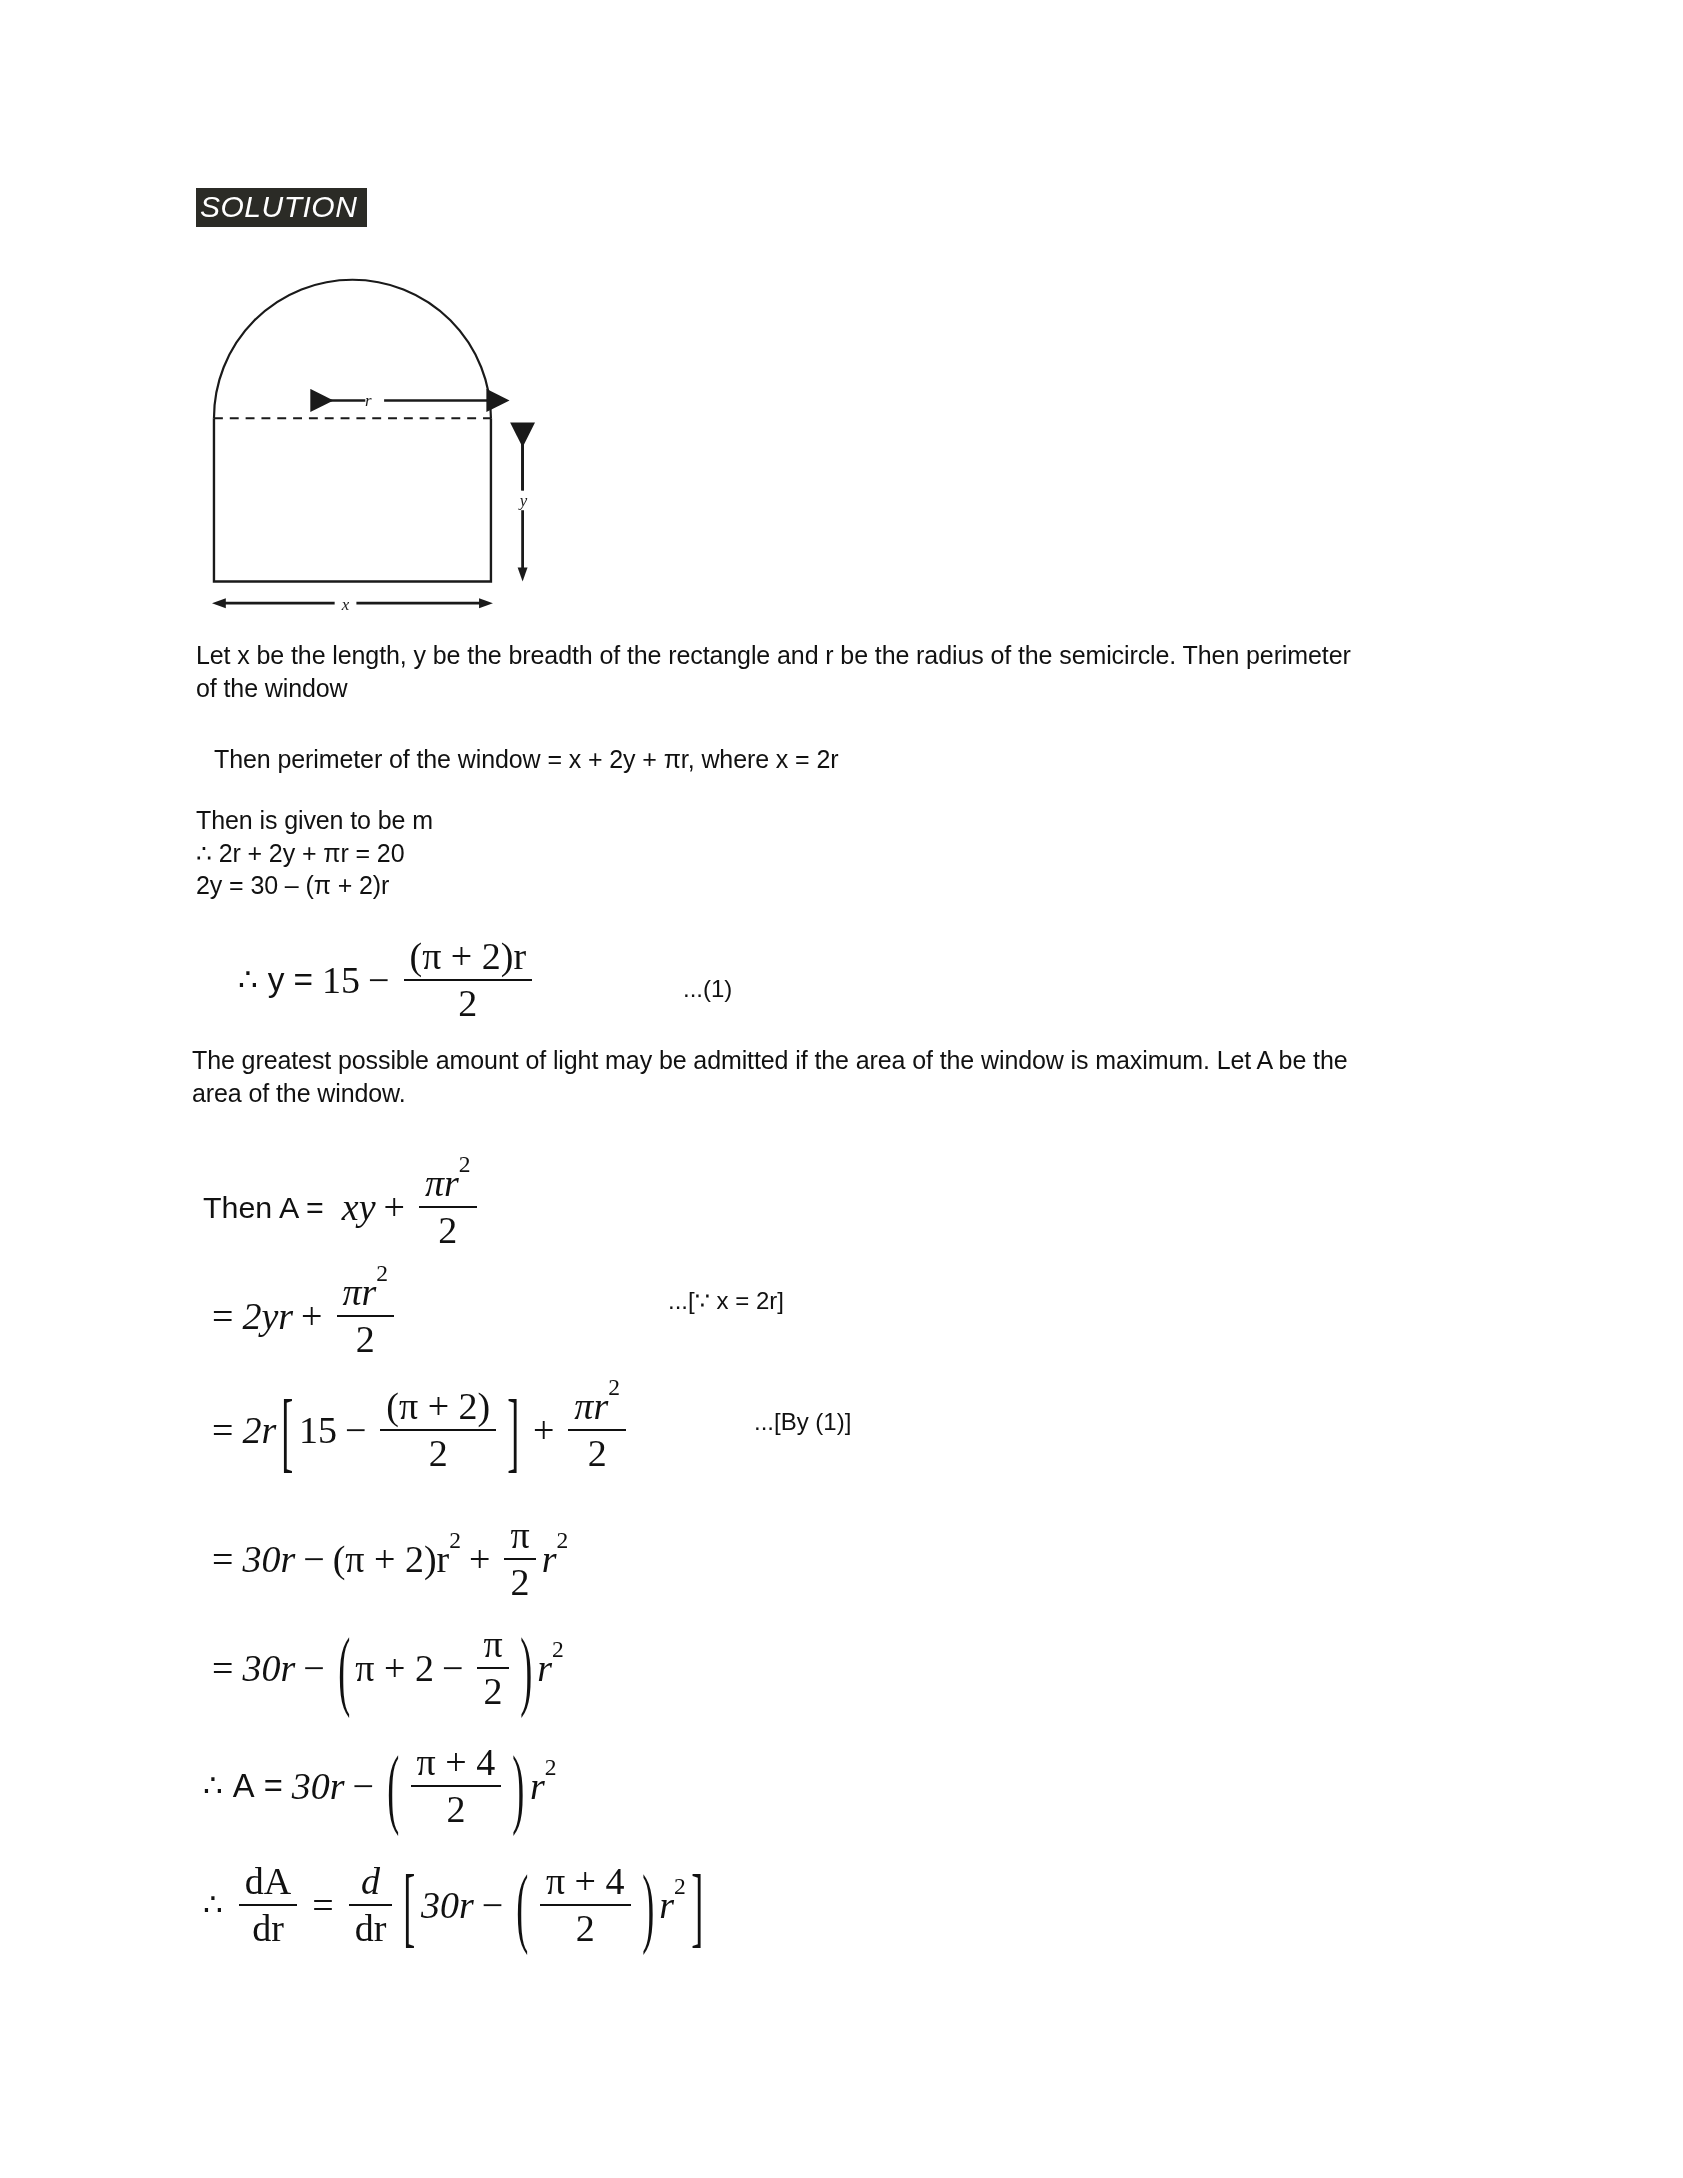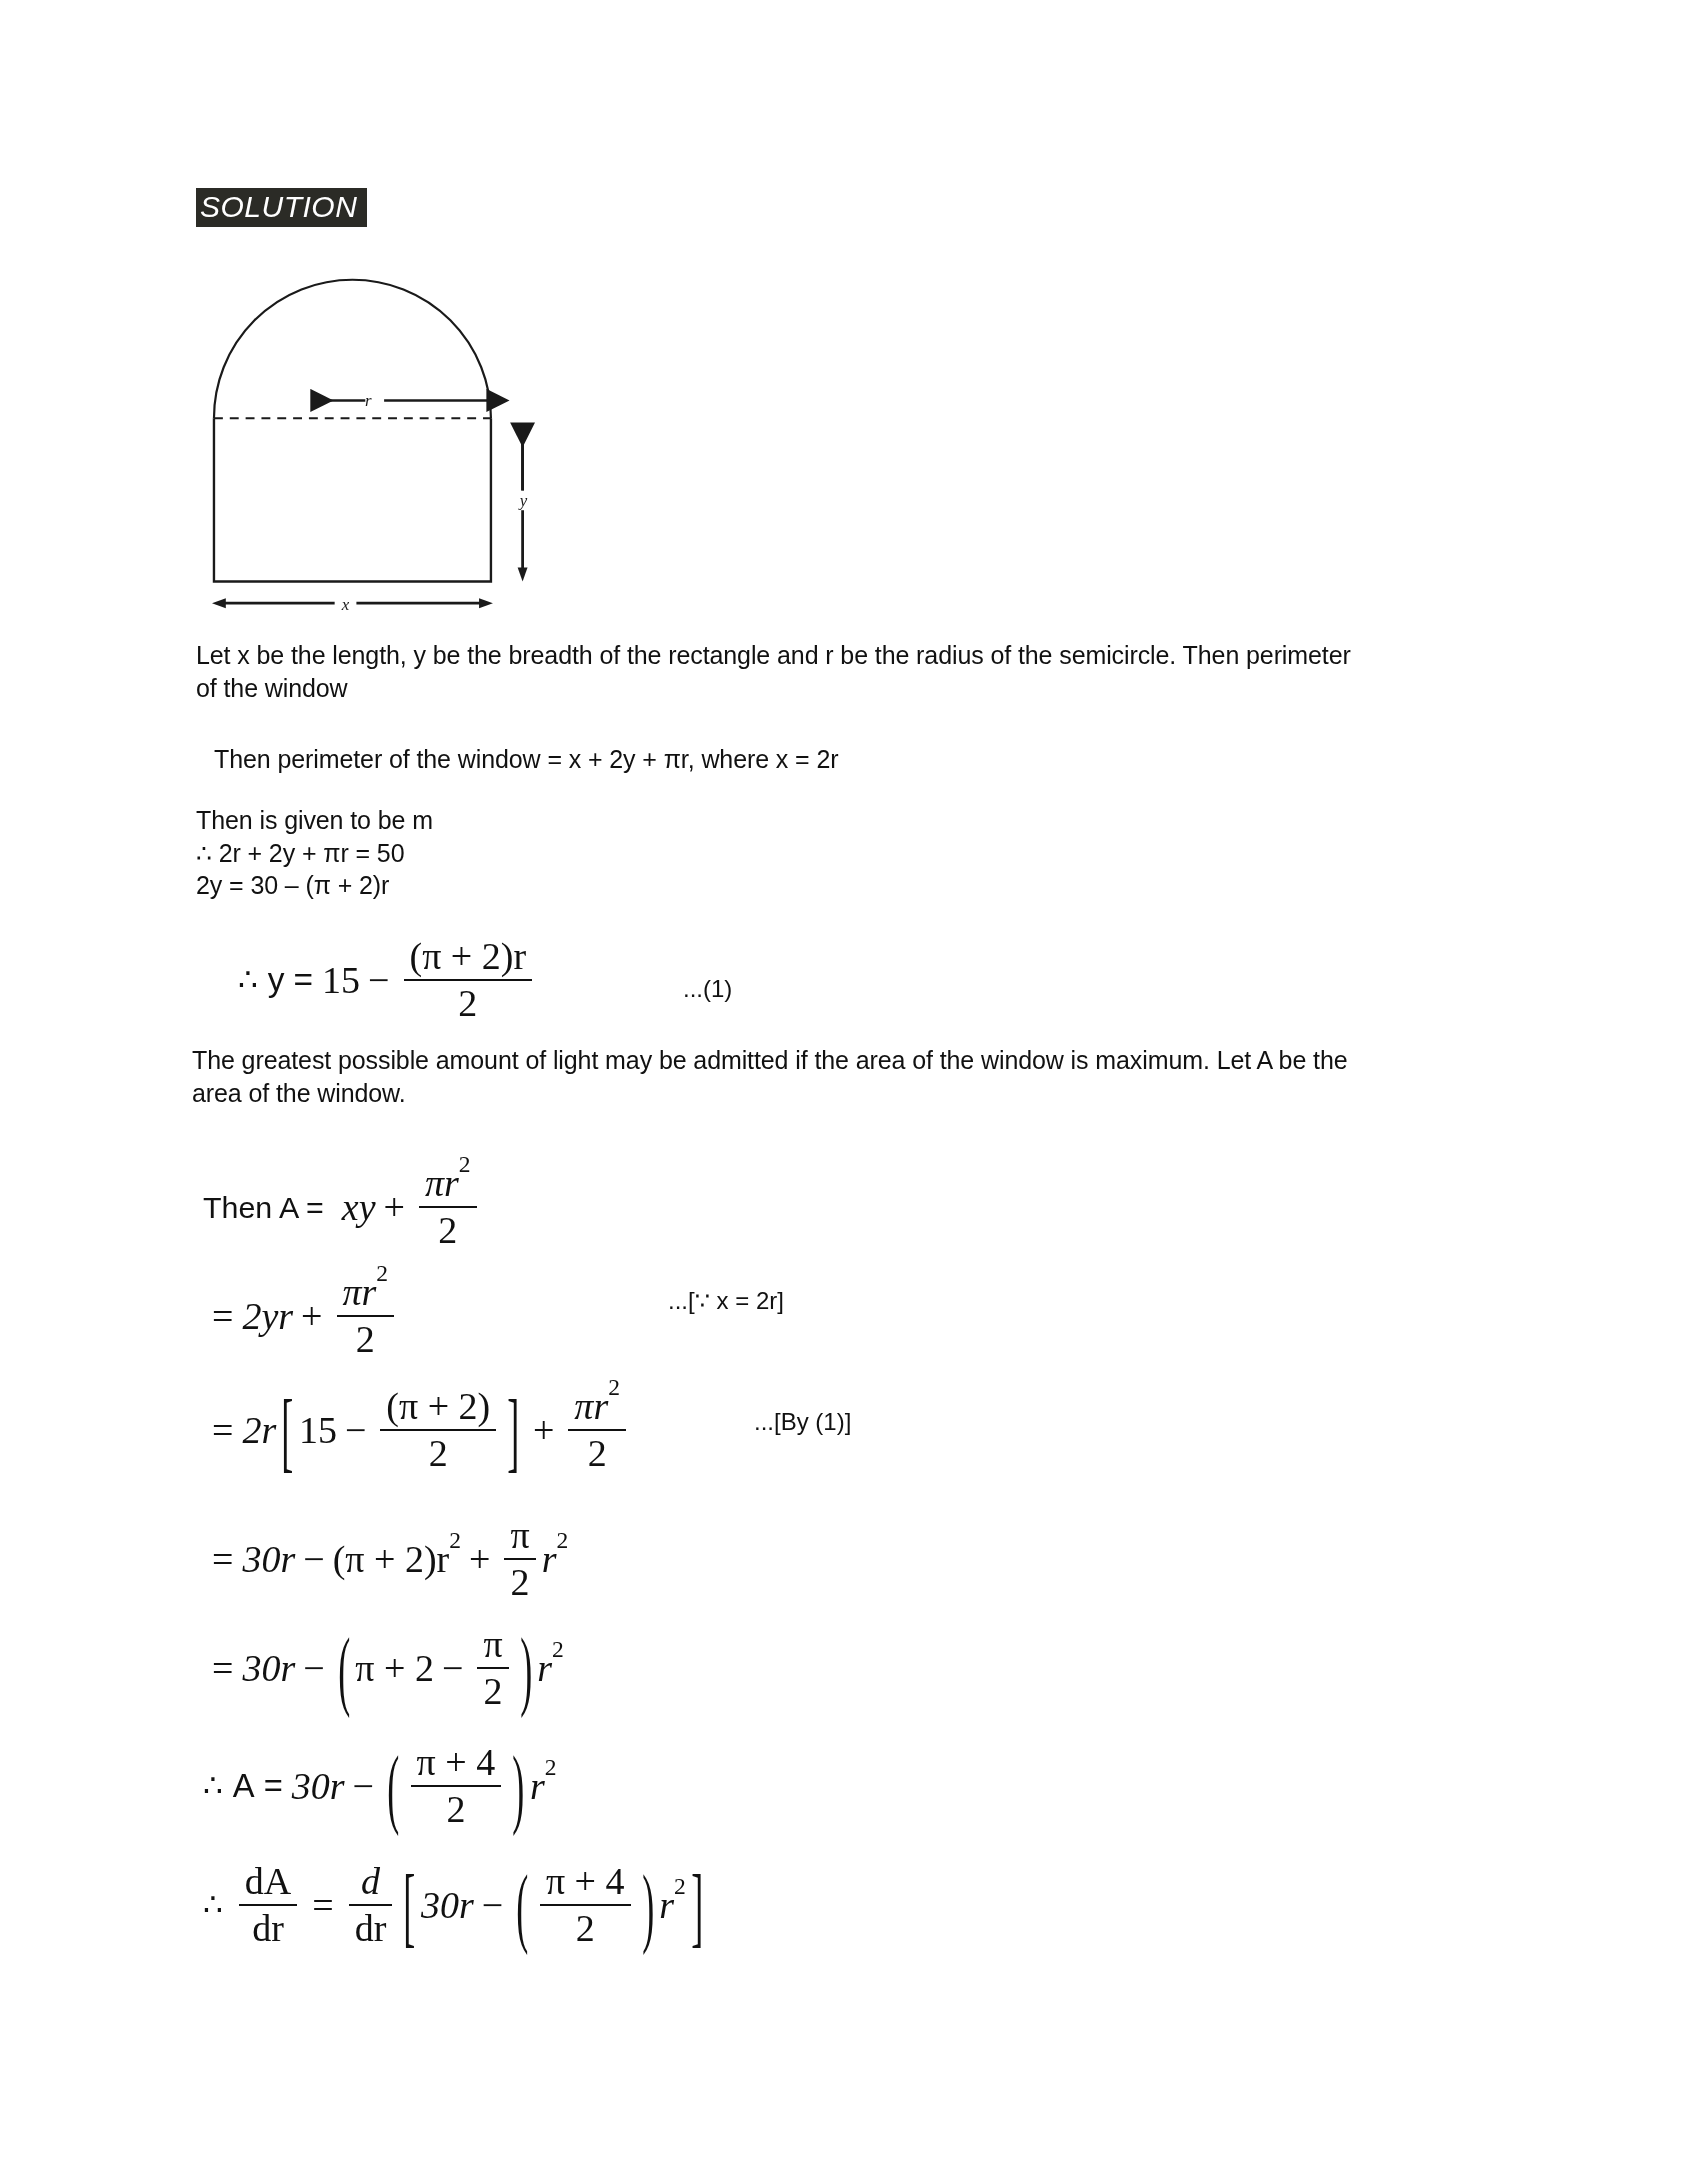--- a/index.html
+++ b/index.html
@@ -203,21 +203,21 @@
       <text class="fig-label" x="151" y="357" text-anchor="middle">x</text>
     </svg>
   </div>
 
   <div class="para p1">Let x be the length, y be the breadth of the rectangle and r be the radius of the semicircle. Then perimeter of the window</div>
 
   <div class="para p2">Then perimeter of the window = x + 2y + πr, where x = 2r</div>
 
   <div class="para p3">
     <span class="line">Then is given to be m</span>
-    <span class="line">∴ 2r + 2y + πr = 50</span>
+    <span class="line">∴ 2r + 2y + πr = 20</span>
     <span class="line">2y = 30 – (π + 2)r</span>
   </div>
 
   <div class="math eq1">
     <span class="therefore">∴</span>
     <span class="sans" style="font-size:0.88em">y</span>
     <span class="eqsign sans" style="font-size:0.88em">=</span>
     <span>15</span>
     <span class="op">−</span>
     <span class="frac">

